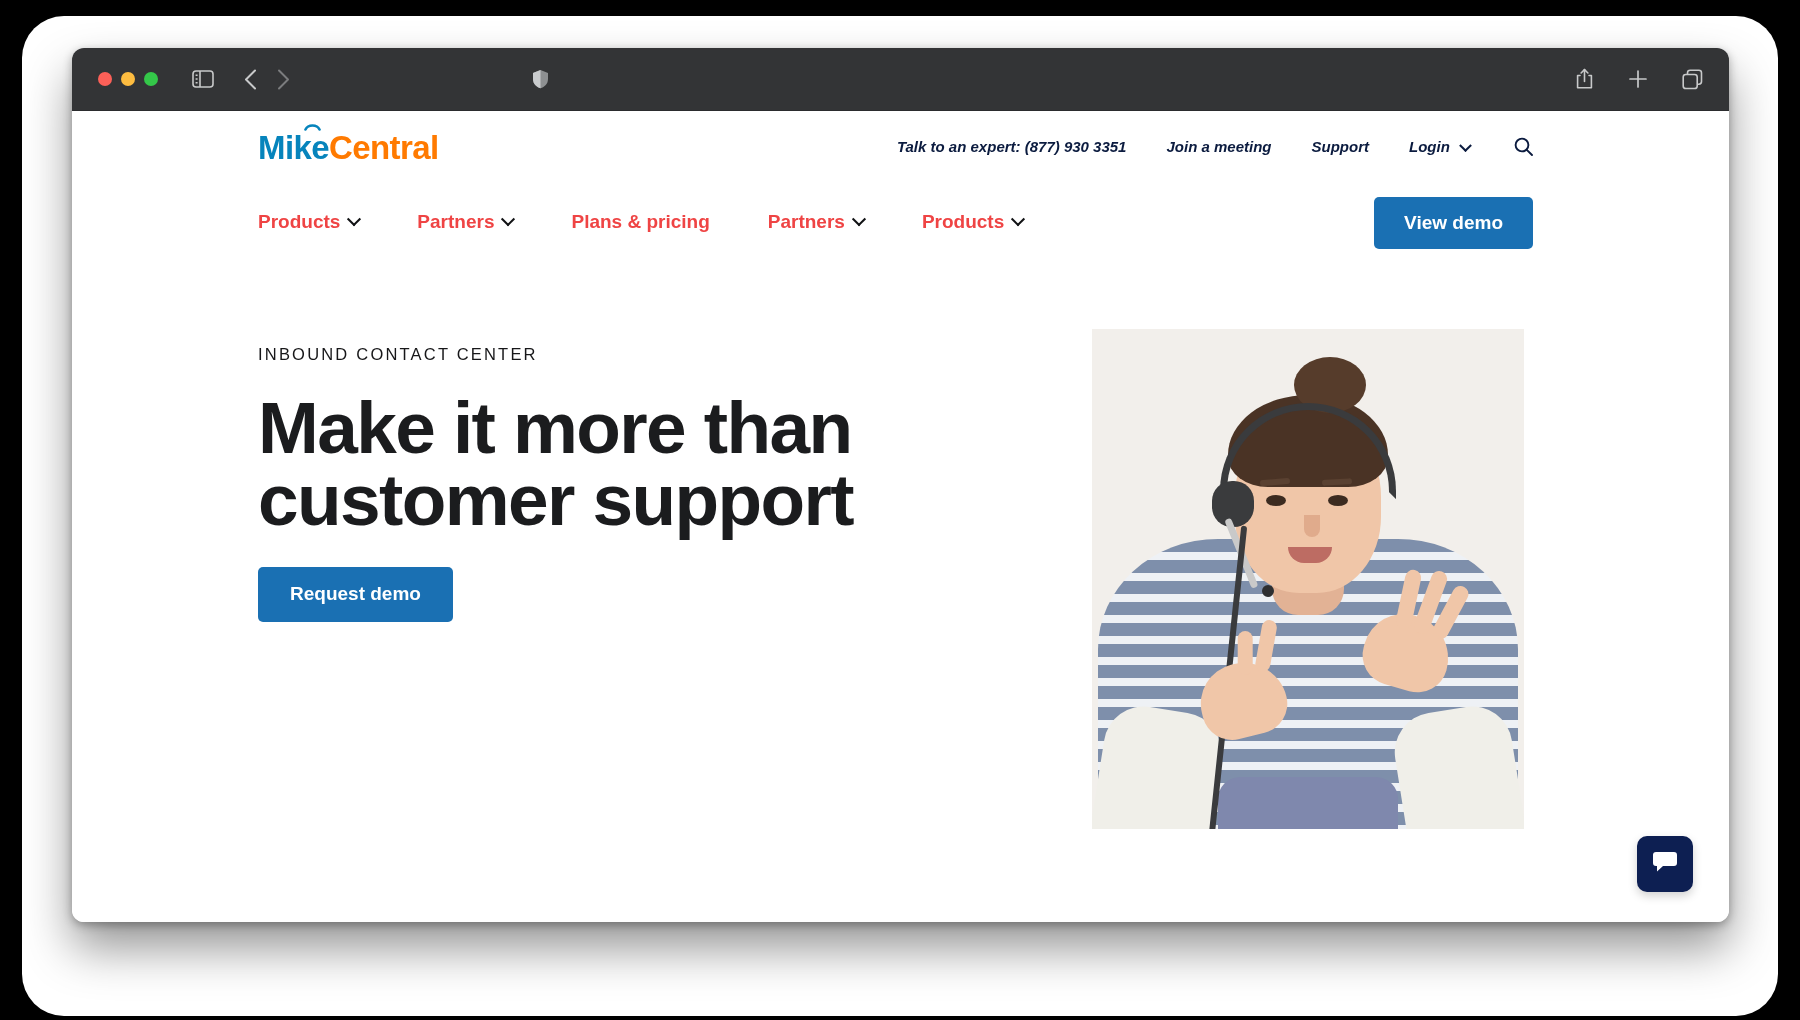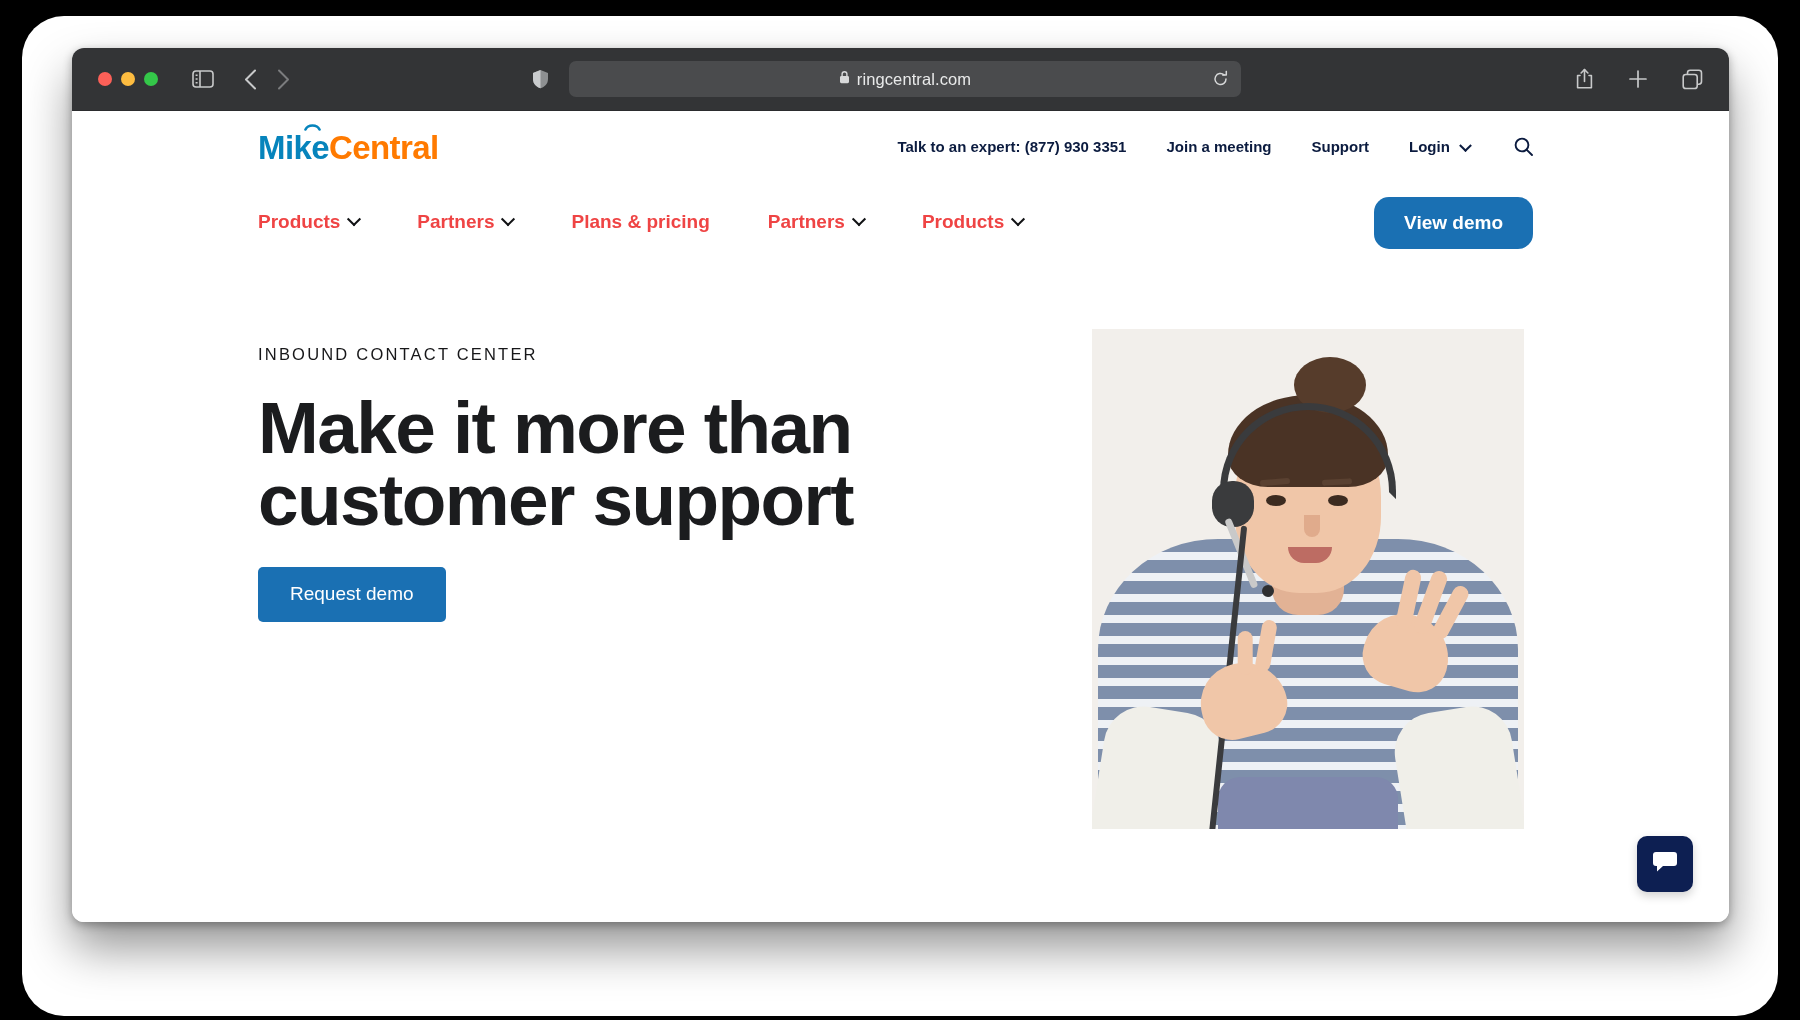--- a/index.html
+++ b/index.html
@@ -162,20 +162,21 @@
   .util-nav {
     position: absolute;
     right: 196px;
     top: 26px;
     display: flex;
     align-items: center;
     gap: 0;
     color: #0b1b3f;
     font-size: 15px;
     font-weight: 700;
+    font-style: italic;
   }
   .util-item { margin-left: 40px; white-space: nowrap; }
   .util-item.first { margin-left: 0; }
   .util-item .phone { font-weight: 700; }
   .util-item .talk-label { font-weight: 700; }
   .caret {
     display: inline-block;
     width: 9px; height: 9px;
     border-right: 2px solid #0b1b3f;
     border-bottom: 2px solid #0b1b3f;
@@ -211,21 +212,21 @@
 
   .view-demo {
     position: absolute;
     right: 196px;
     top: 12px;
     background: #1a70b3;
     color: #ffffff;
     font-size: 19px;
     font-weight: 700;
     border: none;
-    border-radius: 15px;
+    border-radius: 5px;
     padding: 0 30px;
     height: 52px;
     cursor: pointer;
     font-family: "Liberation Sans", sans-serif;
   }
 
   
   .hero {
     position: relative;
     height: 645px;
@@ -256,21 +257,21 @@
     font-size: 23px;
     line-height: 1.5;
     color: #1f2022;
     max-width: 540px;
     margin-bottom: 36px;
   }
   .request-demo {
     background: #1a70b3;
     color: #ffffff;
     font-size: 19px;
-    font-weight: 400;
+    font-weight: 700;
     border: none;
     border-radius: 5px;
     padding: 0 32px;
     height: 55px;
     cursor: pointer;
     font-family: "Liberation Sans", sans-serif;
   }
 
   
   .hero-media {
@@ -602,37 +603,20 @@
         </svg>
       </span>
 
       <span class="tb-icon shield-wrap">
         <svg width="17" height="20" viewBox="0 0 17 20" fill="none">
           <path d="M8.5 1 L16 4 V10 C16 15 12.5 18 8.5 19.2 C4.5 18 1 15 1 10 V4 Z" fill="#8e9092"></path>
           <path d="M8.5 1 L1 4 V10 C1 15 4.5 18 8.5 19.2 Z" fill="#c9cbcd"></path>
         </svg>
       </span>
 
-      <div class="url-bar">
-        <span class="url-inner">
-          <span>
-            <svg width="11" height="14" viewBox="0 0 11 14" fill="none">
-              <rect x="1" y="6" width="9" height="7.2" rx="1.4" fill="#d8d9da"></rect>
-              <path d="M3.1 6 V4.1 a2.4 2.4 0 0 1 4.8 0 V6" stroke="#d8d9da" stroke-width="1.4" fill="none"></path>
-            </svg>
-          </span>
-          <span class="url-text">ringcentral.com</span>
-        </span>
-        <span class="reload-btn">
-          <svg width="17" height="17" viewBox="0 0 17 17" fill="none">
-            <path d="M14 8.5a5.5 5.5 0 1 1-1.9-4.15" stroke="#d6d7d8" stroke-width="1.5" fill="none" stroke-linecap="round"></path>
-            <polyline points="14.3,0.8 14.3,4.6 10.6,4.6" stroke="#d6d7d8" stroke-width="1.5" fill="none" stroke-linecap="round" stroke-linejoin="round"></polyline>
-          </svg>
-        </span>
-      </div>
 
       <div class="tb-right">
         <span class="tb-icon">
           <svg width="19" height="22" viewBox="0 0 19 22" fill="none">
             <path d="M5 7.5H2.6v12.2h13.8V7.5H14" stroke="#c8c9ca" stroke-width="1.6" fill="none" stroke-linecap="round" stroke-linejoin="round"></path>
             <line x1="9.5" y1="1.6" x2="9.5" y2="13.4" stroke="#c8c9ca" stroke-width="1.6" stroke-linecap="round"></line>
             <polyline points="6.1,5 9.5,1.6 12.9,5" stroke="#c8c9ca" stroke-width="1.6" fill="none" stroke-linecap="round" stroke-linejoin="round"></polyline>
           </svg>
         </span>
         <span class="tb-icon">

